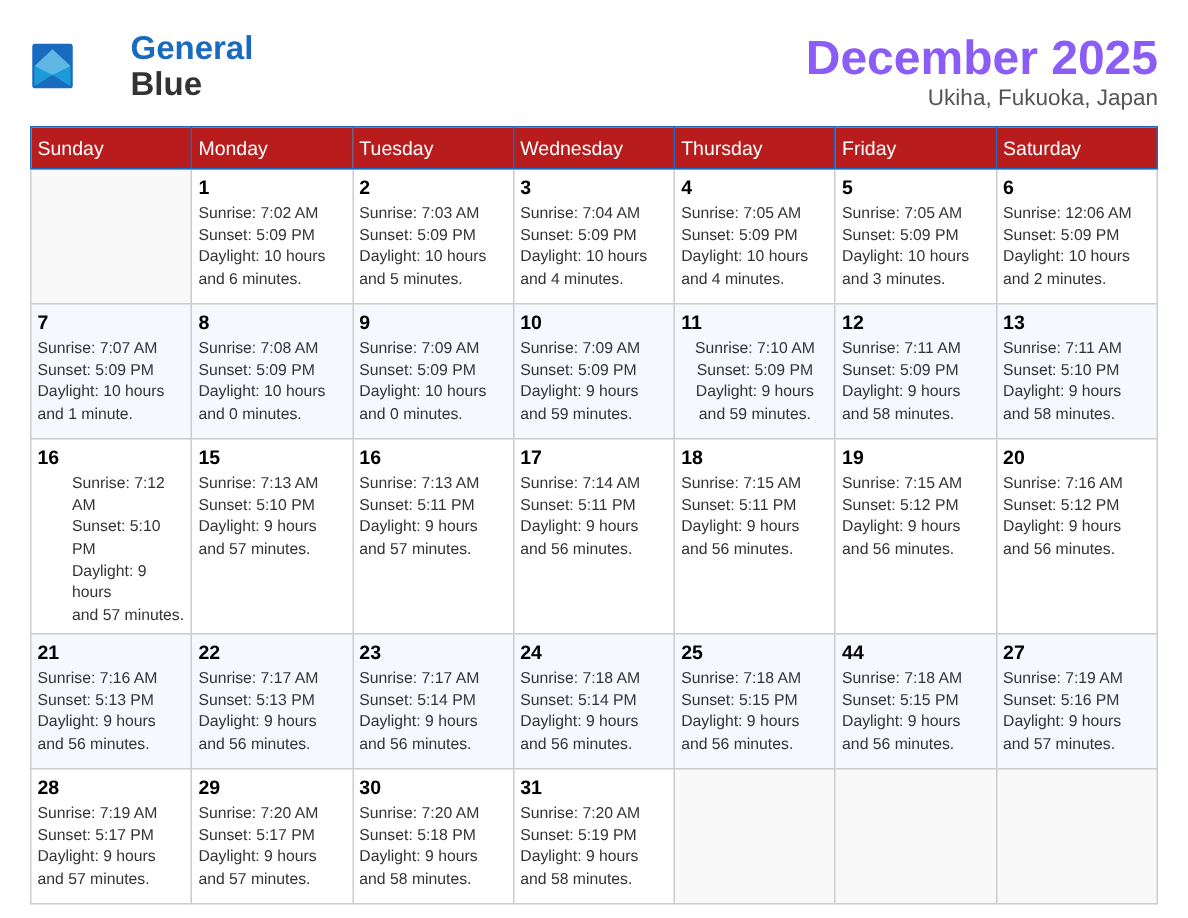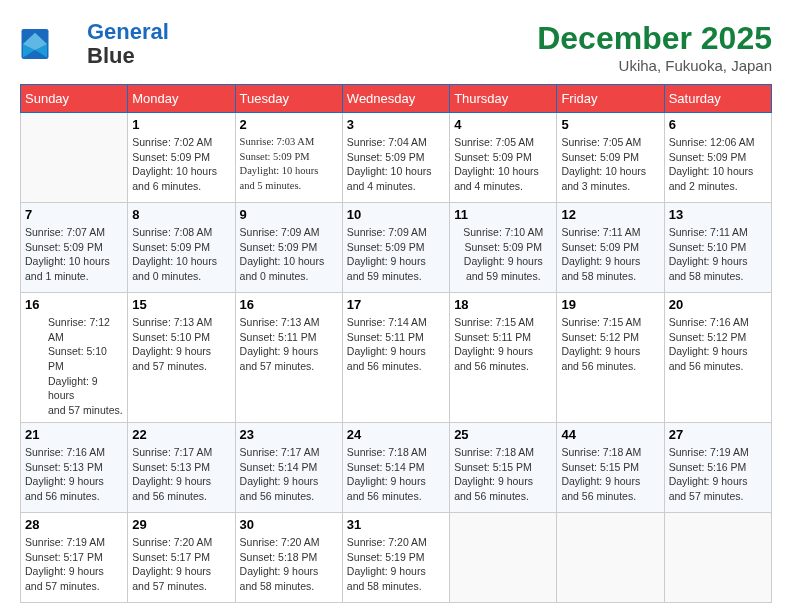--- a/index.html
+++ b/index.html
@@ -35,33 +35,33 @@
       height: 30px;
       margin-right: 2px;
       position: relative;
     }
     .title-block {
       text-align: right;
     }
     .month-title {
       font-size: 32px;
       font-weight: bold;
-      color: #15803d;
+      color: #8b5cf6;
     }
     .location {
       font-size: 15px;
       color: #555;
     }
     table {
       width: 100%;
       border-collapse: collapse;
       font-size: 11px;
     }
     thead tr th {
-      background-color: #ef4444;
+      background-color: #b91c1c;
       color: white;
       padding: 6px 4px;
       text-align: left;
       font-size: 13px;
       font-weight: normal;
       border: 1px solid #1a6bbf;
     }
     tbody tr td {
       border: 1px solid #ccc;
       vertical-align: top;
@@ -129,21 +129,21 @@
         <td class="empty-cell"></td>
         <td>
           <span class="day-number">1</span>
           <div class="day-info" style="white-space: pre-line;">Sunrise: 7:02 AM
 Sunset: 5:09 PM
 Daylight: 10 hours
 and 6 minutes.</div>
         </td>
         <td>
           <span class="day-number">2</span>
-          <div class="day-info" style="white-space: pre-line; font-family: Liberation Serif, serif;">Sunrise: 7:03 AM
+          <div class="day-info" style="white-space: pre-line;">Sunrise: 7:03 AM
 Sunset: 5:09 PM
 Daylight: 10 hours
 and 5 minutes.</div>
         </td>
         <td>
           <span class="day-number">3</span>
           <div class="day-info" style="white-space: pre-line;">Sunrise: 7:04 AM
 Sunset: 5:09 PM
 Daylight: 10 hours
 and 4 minutes.</div>

